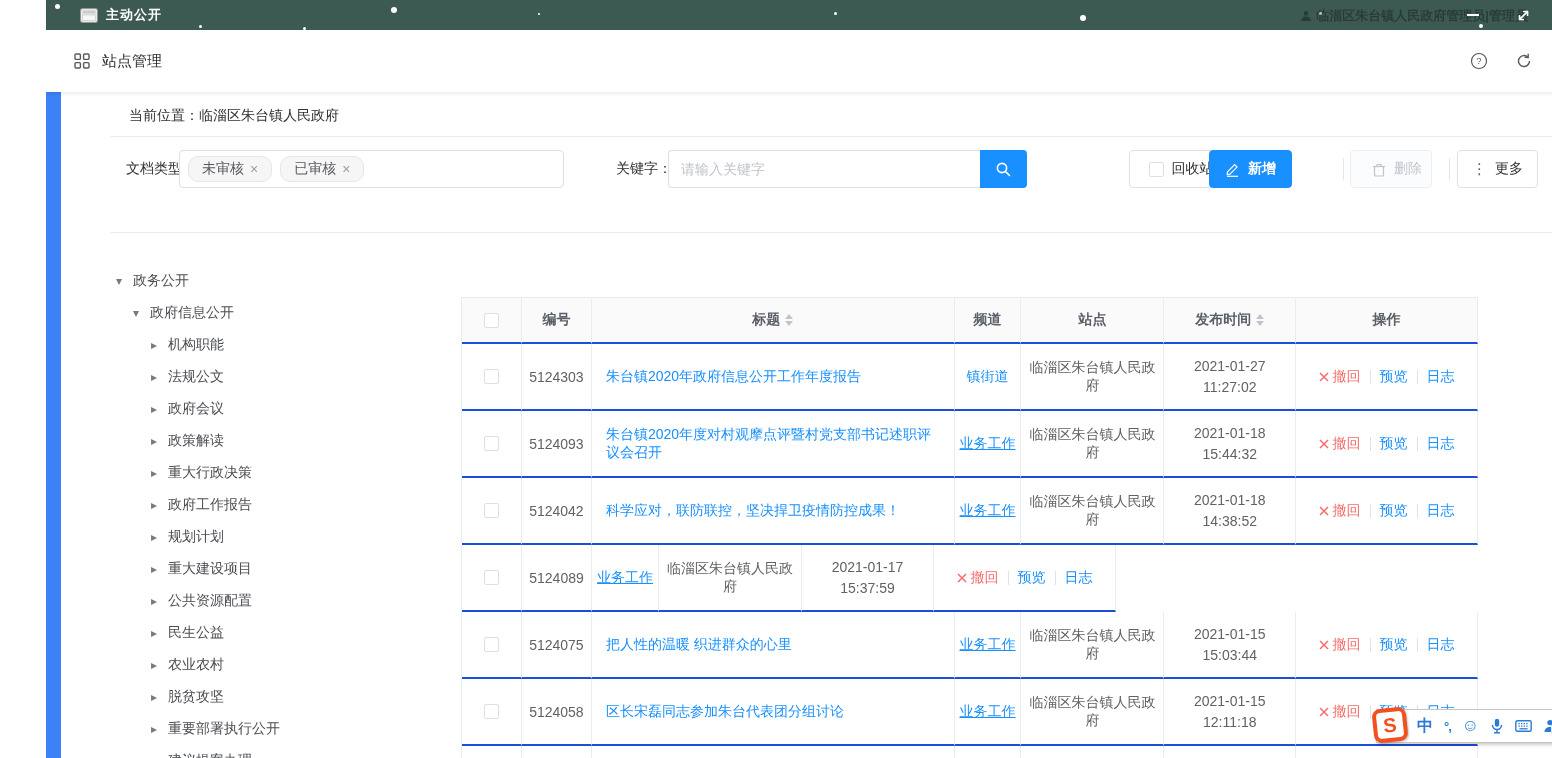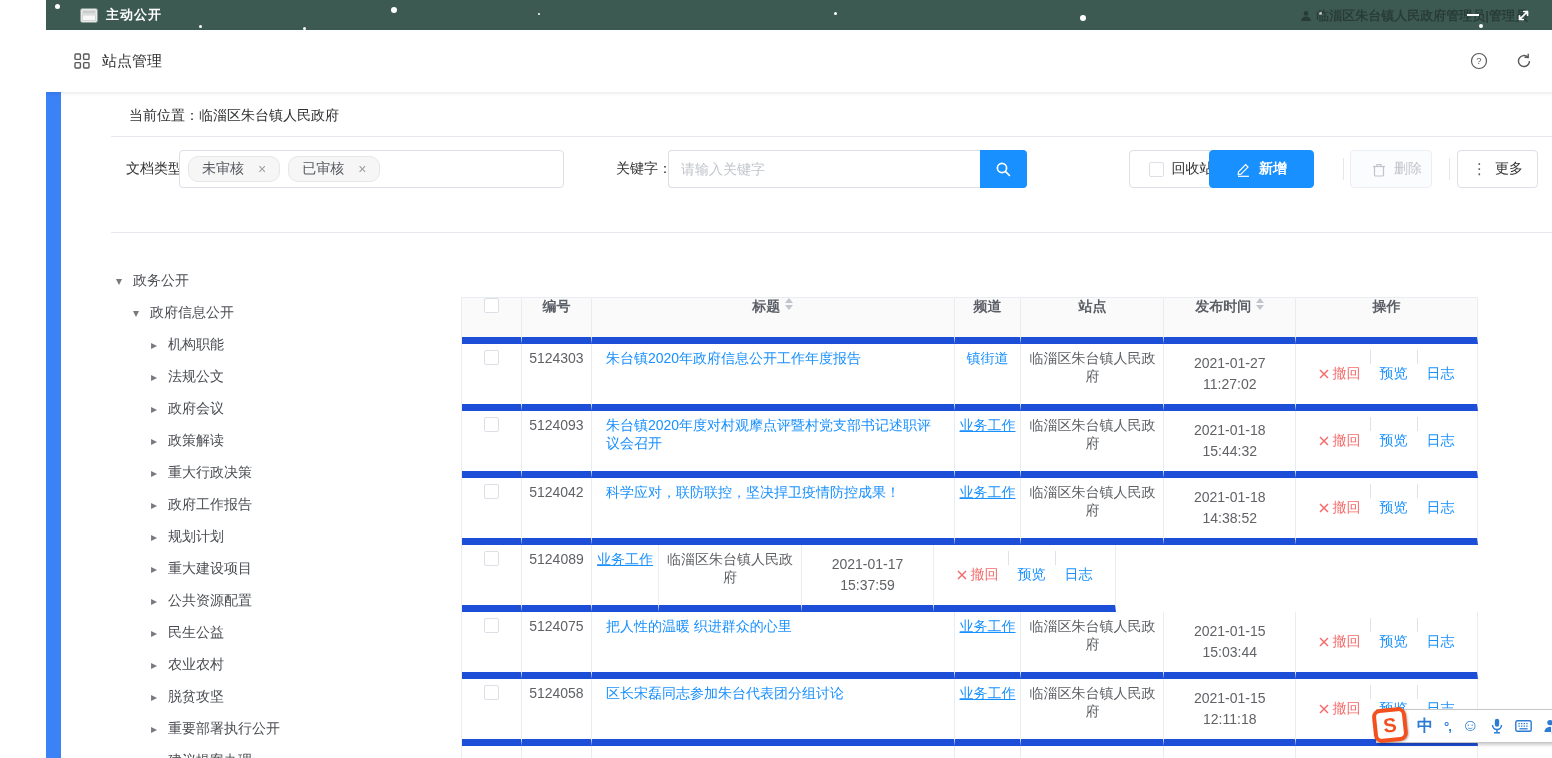--- a/index.html
+++ b/index.html
@@ -29,51 +29,51 @@
   .card { position:absolute; left:15px; top:92px; width:1530px; height:666px; background:#fff; overflow:hidden; }
   .breadcrumb { position:absolute; left:68px; top:15px; font-size:14px; color:#303133; }
   .divider { position:absolute; left:50px; right:35px; height:1px; background:#e6e9ed; }
   .divider.a { top:44px; } .divider.b { top:140px; }
 
   
   .flabel { position:absolute; top:58px; height:36px; line-height:36px; color:#303133; }
   .doc-label { left:65px; }
   .kw-label { left:555px; }
   .tags-box { position:absolute; left:118px; top:58px; width:385px; height:38px; border:1px solid #dcdfe6; border-radius:4px; background:#fff; display:flex; align-items:center; gap:8px; padding:0 8px; }
-  .chip { background:#f6f6f7; border:1px solid #e7e7ea; border-radius:10px; height:26px; display:inline-flex; align-items:center; gap:14px; padding:0 13px; color:#55585e; cursor:default; }
+  .chip { background:#f6f6f7; border:1px solid #e7e7ea; border-radius:10px; height:26px; display:inline-flex; align-items:center; gap:6px; padding:0 13px; color:#55585e; cursor:default; }
   .chip-close { color:#9a9da3; cursor:pointer; font-size:14px; }
   .kw-wrap { position:absolute; left:607px; top:58px; display:flex; }
   .kw-input { width:312px; height:38px; border:1px solid #dcdfe6; border-right:none; border-radius:4px 0 0 4px; padding:0 12px; font-size:14px; color:#303133; outline:none; font-family:inherit; }
   .kw-input::placeholder { color:#c0c4cc; }
   .kw-btn { width:47px; height:38px; background:#1890ff; border:none; border-radius:0 4px 4px 0; display:flex; align-items:center; justify-content:center; cursor:pointer; }
 
   .tbtn { position:absolute; top:58px; height:38px; border-radius:4px; display:flex; align-items:center; justify-content:center; gap:8px; cursor:pointer; font-size:14px; }
   .btn-plain { background:#fff; border:1px solid #dcdfe6; color:#303133; }
   .btn-primary { background:#1890ff; border:1px solid #1890ff; color:#fff; font-weight:700; }
   .btn-disabled { background:#fbfcfd; border:1px solid #ebeef5; color:#c0c4cc; cursor:not-allowed;padding-left:12px; }
   .recycle { left:1068px; width:104px; }
-  .add { left:1148px; width:105px; }
+  .add { left:1148px; width:83px; }
   .del { left:1289px; width:82px; }
   .more { left:1396px; width:81px; }
   .vsep { position:absolute; top:66px; width:1px; height:22px; background:#e4e7ed; }
   .cbx { width:15px; height:15px; border:1px solid #dcdfe6; border-radius:2px; background:#fff; display:inline-block; cursor:pointer; }
   .more-dots { font-size:15px; color:#606266; }
 
   
   .tree { position:absolute; left:45px; top:173px; width:350px; }
   .tree-item { height:32px; display:flex; align-items:center; gap:9px; cursor:pointer; color:#4a4d52; }
   .tree-item.lvl1 { padding-left:8px; }
   .tree-item.lvl2 { padding-left:25px; }
   .tree-item.lvl3 { padding-left:43px; }
   .tree-arrow { color:#76797e; font-size:12px; width:10px; text-align:center; }
 
   
   .table { position:absolute; left:400px; top:205px; width:1017px; border-left:1px solid #e9ecf1; border-top:1px solid #e9ecf1; }
   .thead, .trow { display:flex; }
-  .th, .td { border-right:1px solid #e9ecf1; border-bottom:7px solid #1d4ed8; display:flex; justify-content:center; text-align:center; }
+  .th, .td { border-right:1px solid #e9ecf1; border-bottom:2px solid #1d4ed8; display:flex; align-items:center; justify-content:center; text-align:center; }
   .th { height:46px; background:#fafafa; color:#5a5e66; font-weight:600; gap:5px; }
   .td { min-height:67px; color:#606266; padding:6px 4px; }
   .c0 { width:60px; } .c1 { width:70px; } .c2 { width:363px; } .c3 { width:67px; }
   .c4 { width:143px; } .c5 { width:132px; } .c6 { width:182px; }
   .td.c2 { justify-content:flex-start; text-align:left; padding:6px 14px; }
   .lnk { color:#1890ff; text-decoration:none; cursor:pointer; }
   .lnk.u { text-decoration:underline; }
   .time-cell { flex-direction:column; line-height:21px; }
   .ops { gap:9px; }
   .op { display:inline-flex; align-items:center; gap:4px; cursor:pointer; }

